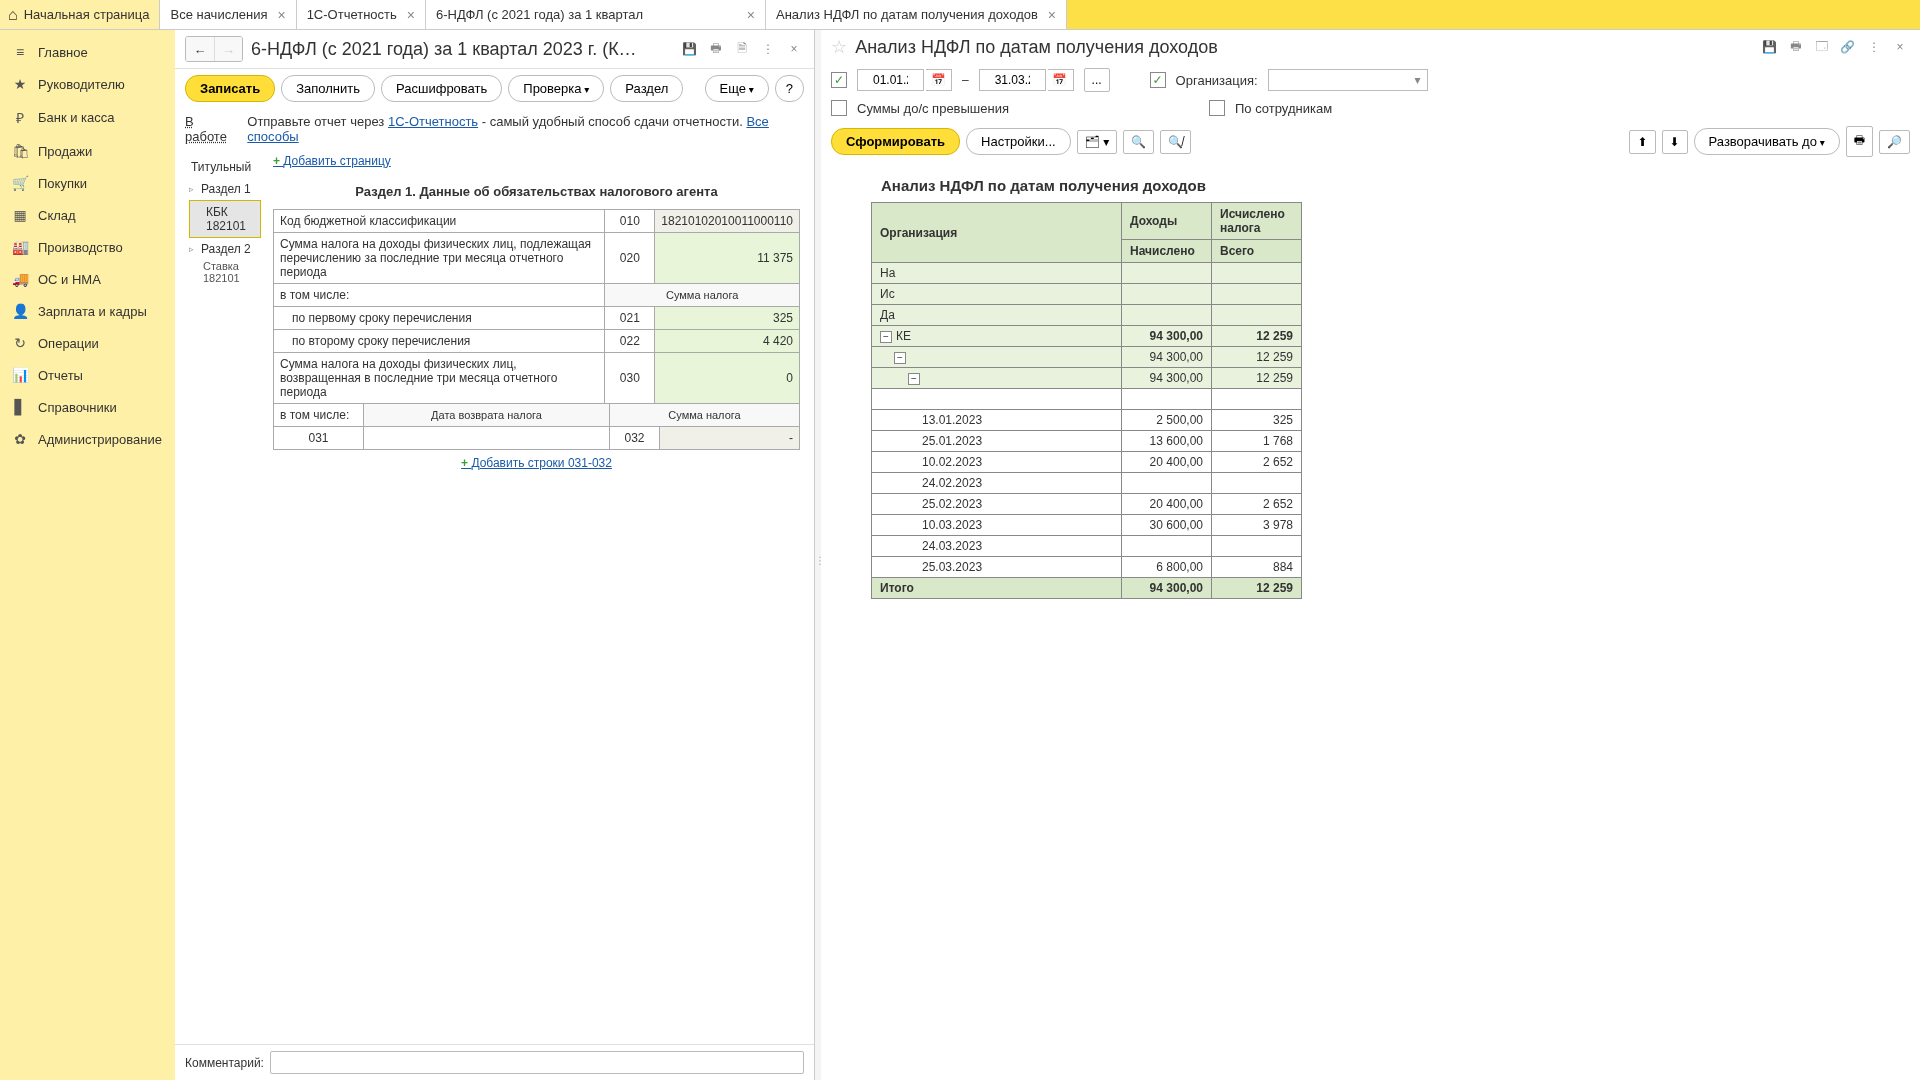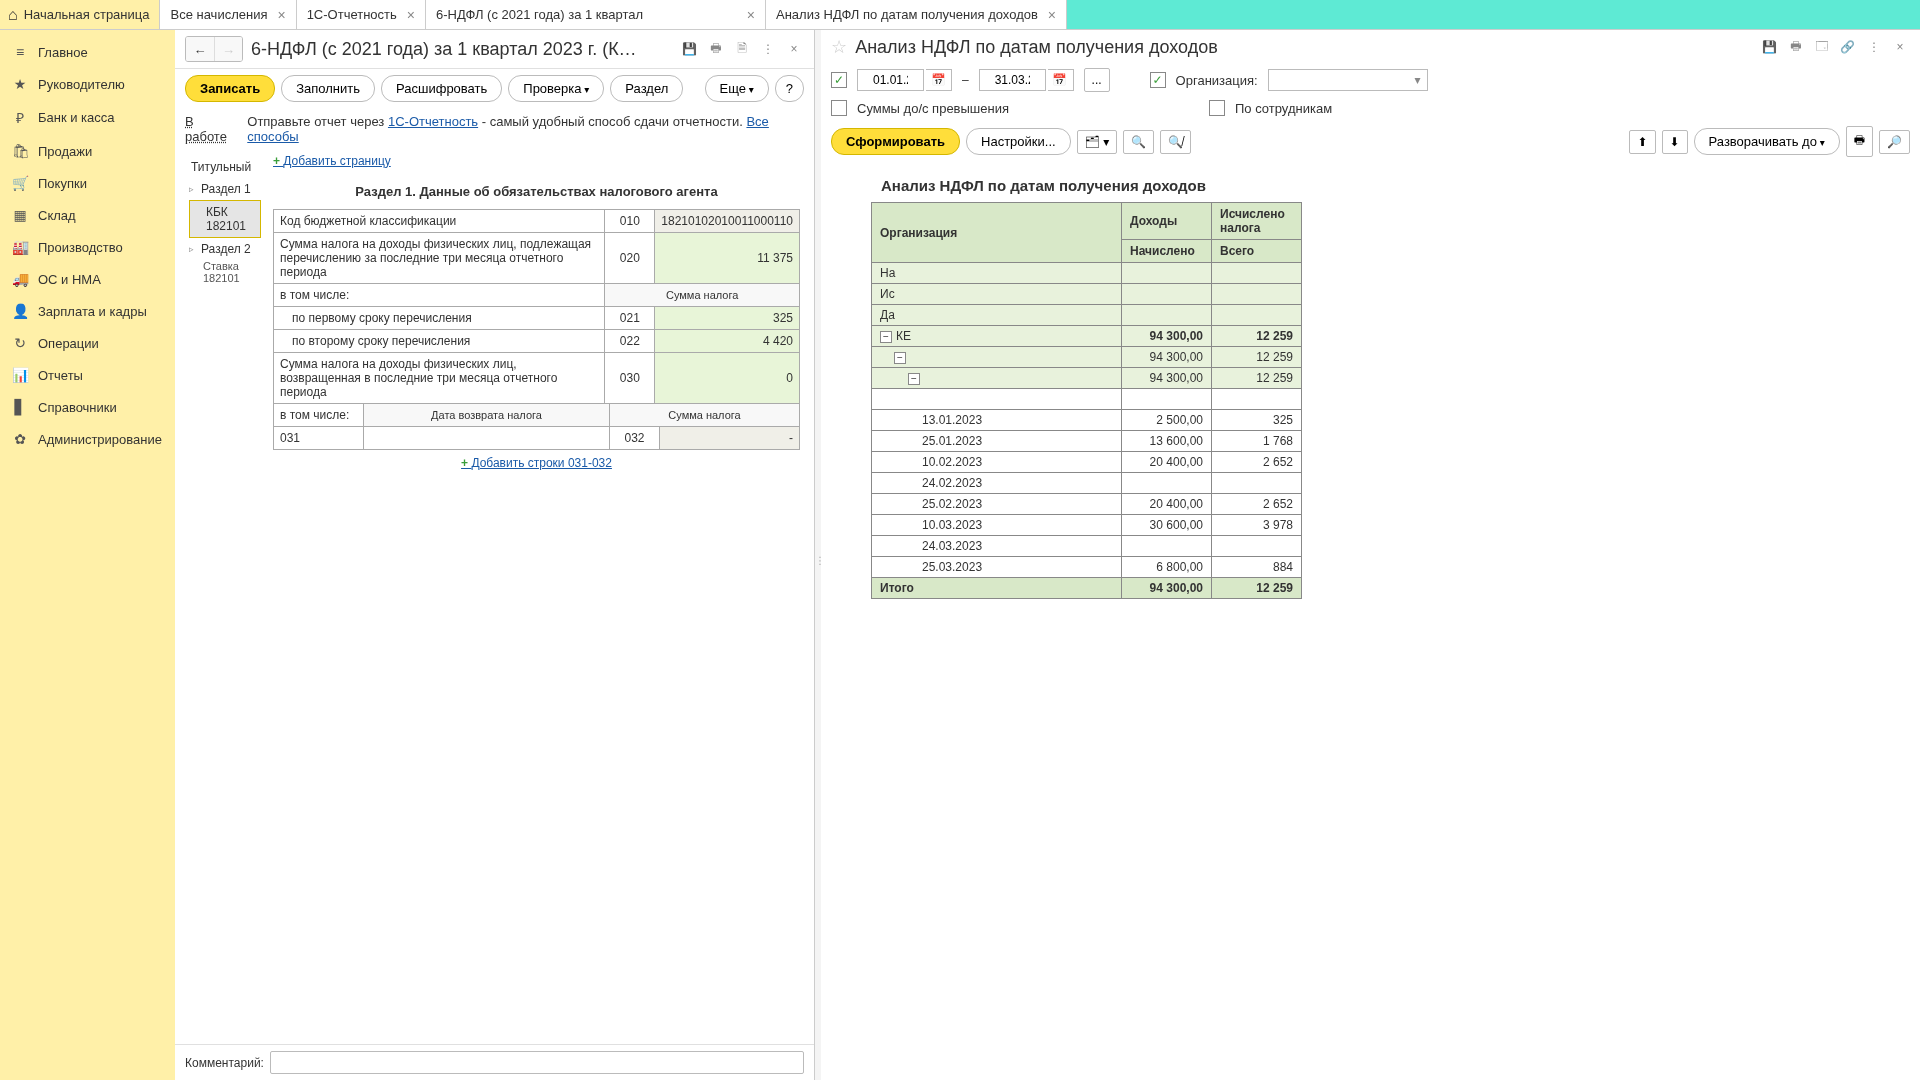--- a/index.html
+++ b/index.html
@@ -1,20 +1,20 @@
 <!DOCTYPE html>
 <html><head>
 <meta charset="utf-8">
 <style>
 * { box-sizing: border-box; margin: 0; padding: 0; font-family: Arial, sans-serif; }
 body { background: #fff; font-size: 12px; color: #333; overflow: hidden; }
 .app { width: 1920px; height: 1080px; display: flex; flex-direction: column; }
 
 
-.tabs-bar { height: 30px; background: #5eead4; border-bottom: 1px solid #ccc; display: flex; align-items: stretch; }
+.tabs-bar { height: 30px; background: #fde047; border-bottom: 1px solid #ccc; display: flex; align-items: stretch; }
 .tab { display: flex; align-items: center; padding: 0 10px; border-right: 1px solid #ccc; background: #fff; cursor: pointer; font-size: 13px; gap: 6px; }
 .tab:first-child { border-left: none; }
 .tab.home-tab { background: #fff0a8; padding-left: 8px; }
 .tab .close { color: #888; font-size: 14px; margin-left: 4px; }
 .home-icon::before { content: "⌂"; font-size: 16px; }
 
 
 .main { flex: 1; display: flex; overflow: hidden; }
 
 
@@ -272,21 +272,21 @@
             </table>
 
           <table class="form-table" style="margin-top:-1px">
             <tbody>
                 <tr>
               <td style="width:90px">в том числе:</td>
               <td class="hdr">Дата возврата налога</td>
               <td class="hdr" colspan="2">Сумма налога</td>
             </tr>
             <tr>
-              <td style="text-align:left;width:90px">031</td>
+              <td style="text-align:center;width:90px">031</td>
               <td></td>
               <td class="code">032</td>
               <td class="val grey">-</td>
             </tr>
           </tbody>
             </table>
           <div style="text-align:center"><span class="add-rows">Добавить строки 031-032</span></div>
         </div>
       </div>
 

